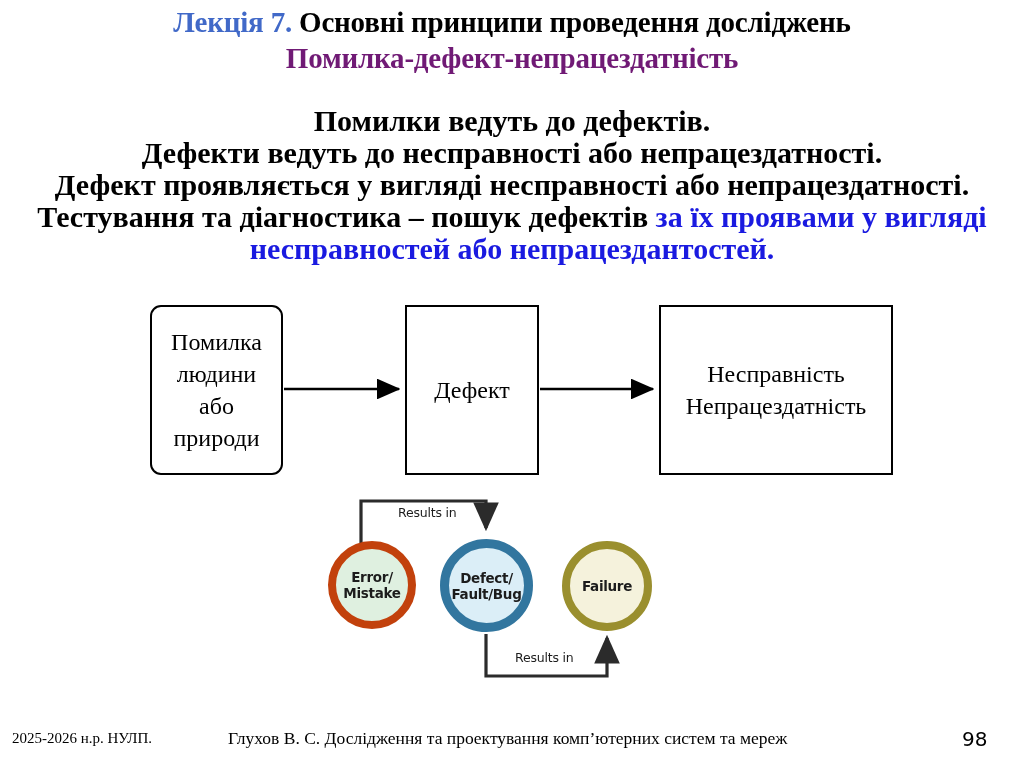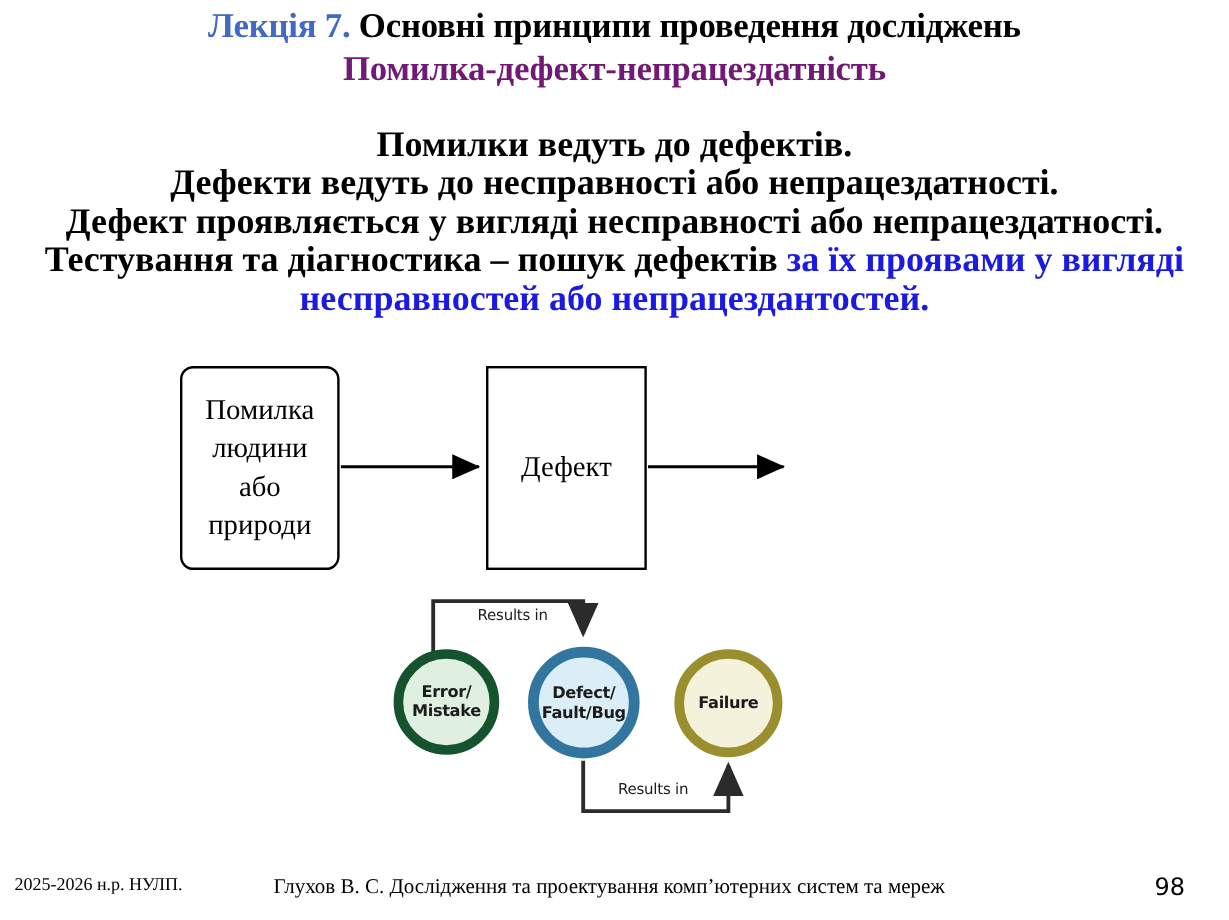--- a/index.html
+++ b/index.html
@@ -112,21 +112,21 @@
   .circle-label {
     font-family: "DejaVu Sans", "Liberation Sans", sans-serif;
     font-weight: 700;
     font-size: 13.5px;
     line-height: 16px;
     color: #1c1c1c;
     letter-spacing: -0.3px;
   }
   #circle-error {
     left: 328px; top: 541px; width: 88px; height: 88px;
-    border: 8px solid #14532d;
+    border: 8px solid #c2410c;
     background: #dff0e0;
   }
   #circle-defect {
     left: 440px; top: 539px; width: 93px; height: 93px;
     border: 9px solid #32769f;
     background: #dbeef7;
   }
   #circle-failure {
     left: 562px; top: 541px; width: 90px; height: 90px;
     border: 8px solid #9a8f2e;
@@ -215,20 +215,26 @@
       <span>людини</span><br>
       <span>або</span><br>
       <span>природи</span>
     </div>
   </div>
 
   <div class="flow-box" id="box-defect">
     <div class="flow-box-text">Дефект</div>
   </div>
 
+  <div class="flow-box" id="box-fail">
+    <div class="flow-box-text">
+      <span>Несправність</span><br>
+      <span>Непрацездатність</span>
+    </div>
+  </div>
 
   <div class="circle-node" id="circle-error">
     <div class="circle-label">
       <span>Error/</span><br>
       <span>Mistake</span>
     </div>
   </div>
 
   <div class="circle-node" id="circle-defect">
     <div class="circle-label">

